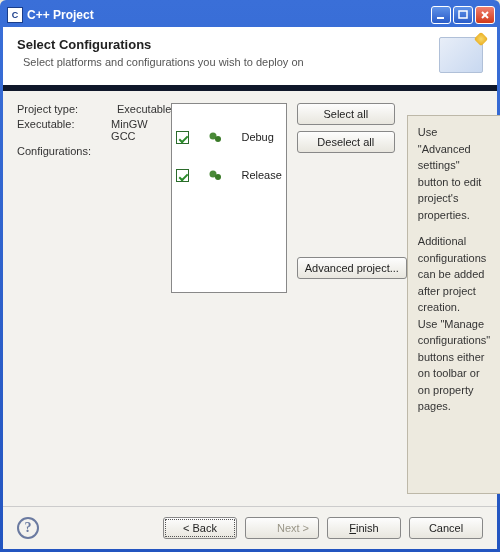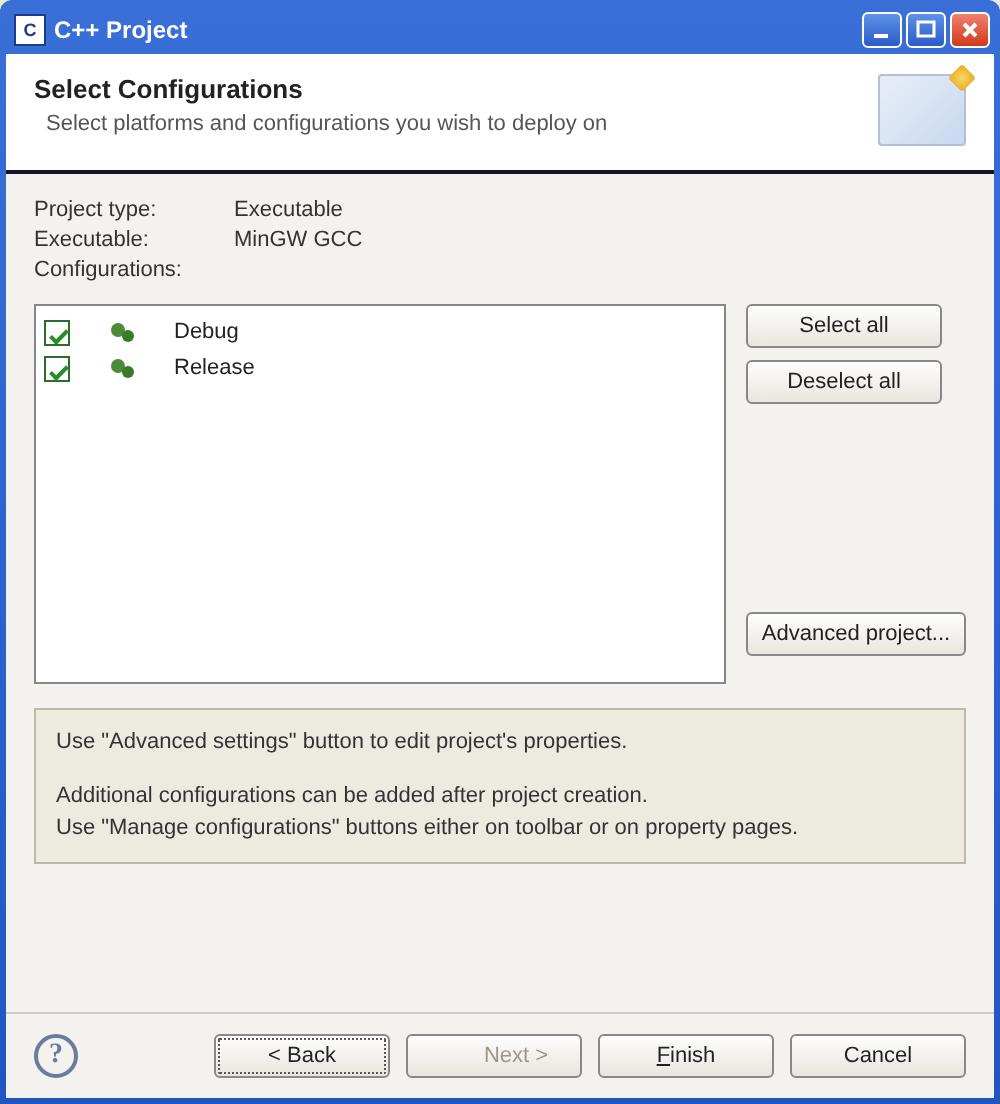--- a/index.html
+++ b/index.html
@@ -62,21 +62,21 @@
   }
   .client {
     background: #f3f2ee;
     height: calc(552px - 30px);
     display: flex;
     flex-direction: column;
   }
   .header-panel {
     background: #fff;
     padding: 10px 14px 12px 14px;
-    border-bottom: 2px solid #0f172a;
+    border-bottom: 6px solid #0f172a;
     display: flex;
     align-items: flex-start;
   }
   .header-text { flex: 1; }
   .header-title {
     font-size: 13px;
     font-weight: bold;
     color: #222;
     margin-bottom: 4px;
   }
@@ -97,21 +97,21 @@
     top: -4px; right: -4px;
     width: 10px; height: 10px;
     background: radial-gradient(circle, #f8d868, #e8a818);
     border-radius: 2px;
     transform: rotate(45deg);
   }
   .body {
     flex: 1;
     padding: 12px 14px;
     display: flex;
-    flex-direction: column;
+    flex-direction: row;
   }
   .props {
     margin-bottom: 8px;
   }
   .prop-row {
     display: flex;
     margin-bottom: 3px;
     color: #333;
   }
   .prop-label { width: 100px; }
@@ -125,20 +125,21 @@
     height: 190px;
     background: #fff;
     border: 1px solid #888;
     padding: 4px;
   }
   .cfg-item {
     display: flex;
     align-items: center;
     height: 18px;
     gap: 19px;
+    margin-top: 20px;
   }
   .chk {
     width: 13px; height: 13px;
     border: 1px solid #2b6b2b;
     background: #fff;
     position: relative;
   }
   .chk::after {
     content: "";
     position: absolute;
@@ -200,21 +201,21 @@
     border-radius: 50%;
     display: flex;
     align-items: center;
     justify-content: center;
     color: #6a7aa0;
     font-size: 14px;
     font-weight: bold;
     font-family: Georgia, serif;
   }
   .footer-spacer { flex: 1; }
-  .nav-btn { width: 88px; }
+  .nav-btn { width: 74px; }
   .disabled { color: #9a9688; padding-left: 22px; }
   .focus-ring { outline: 1px dotted #555; outline-offset: -3px; }
 </style>
 </head>
 <body>
 
 <div class="window">
   <div class="titlebar">
     <div class="title-icon">C</div>
     <div class="title-text">C++ Project</div>

